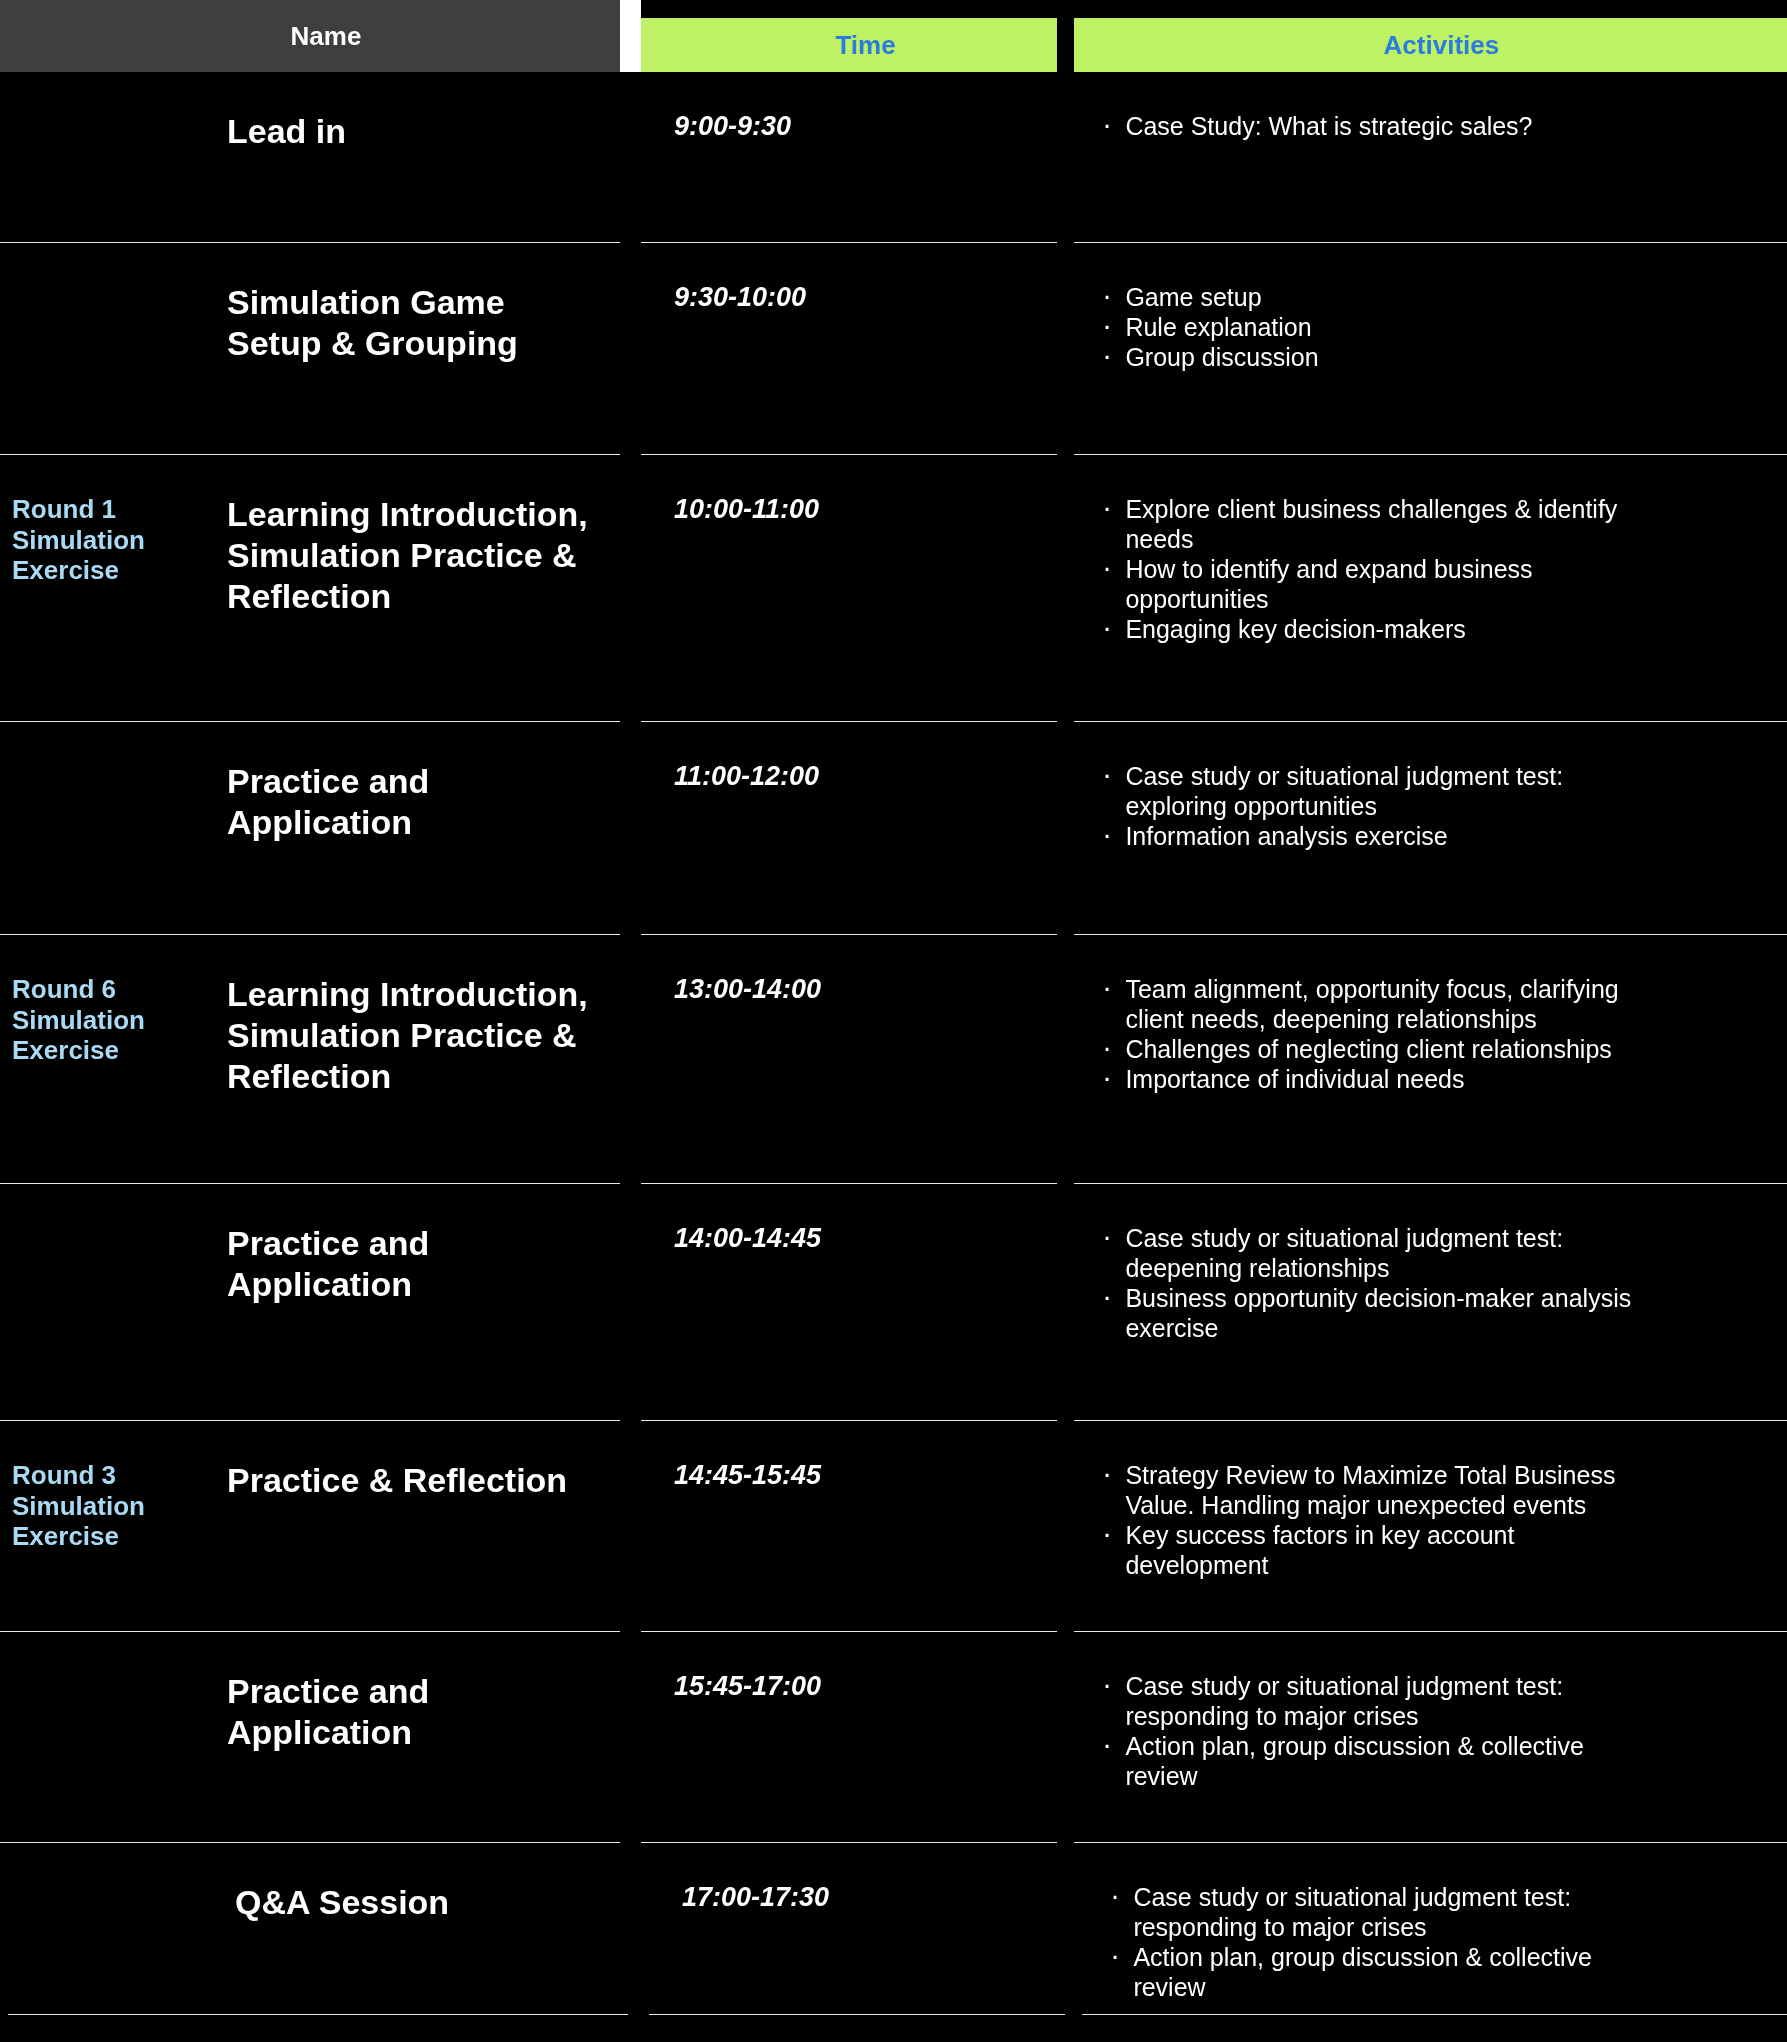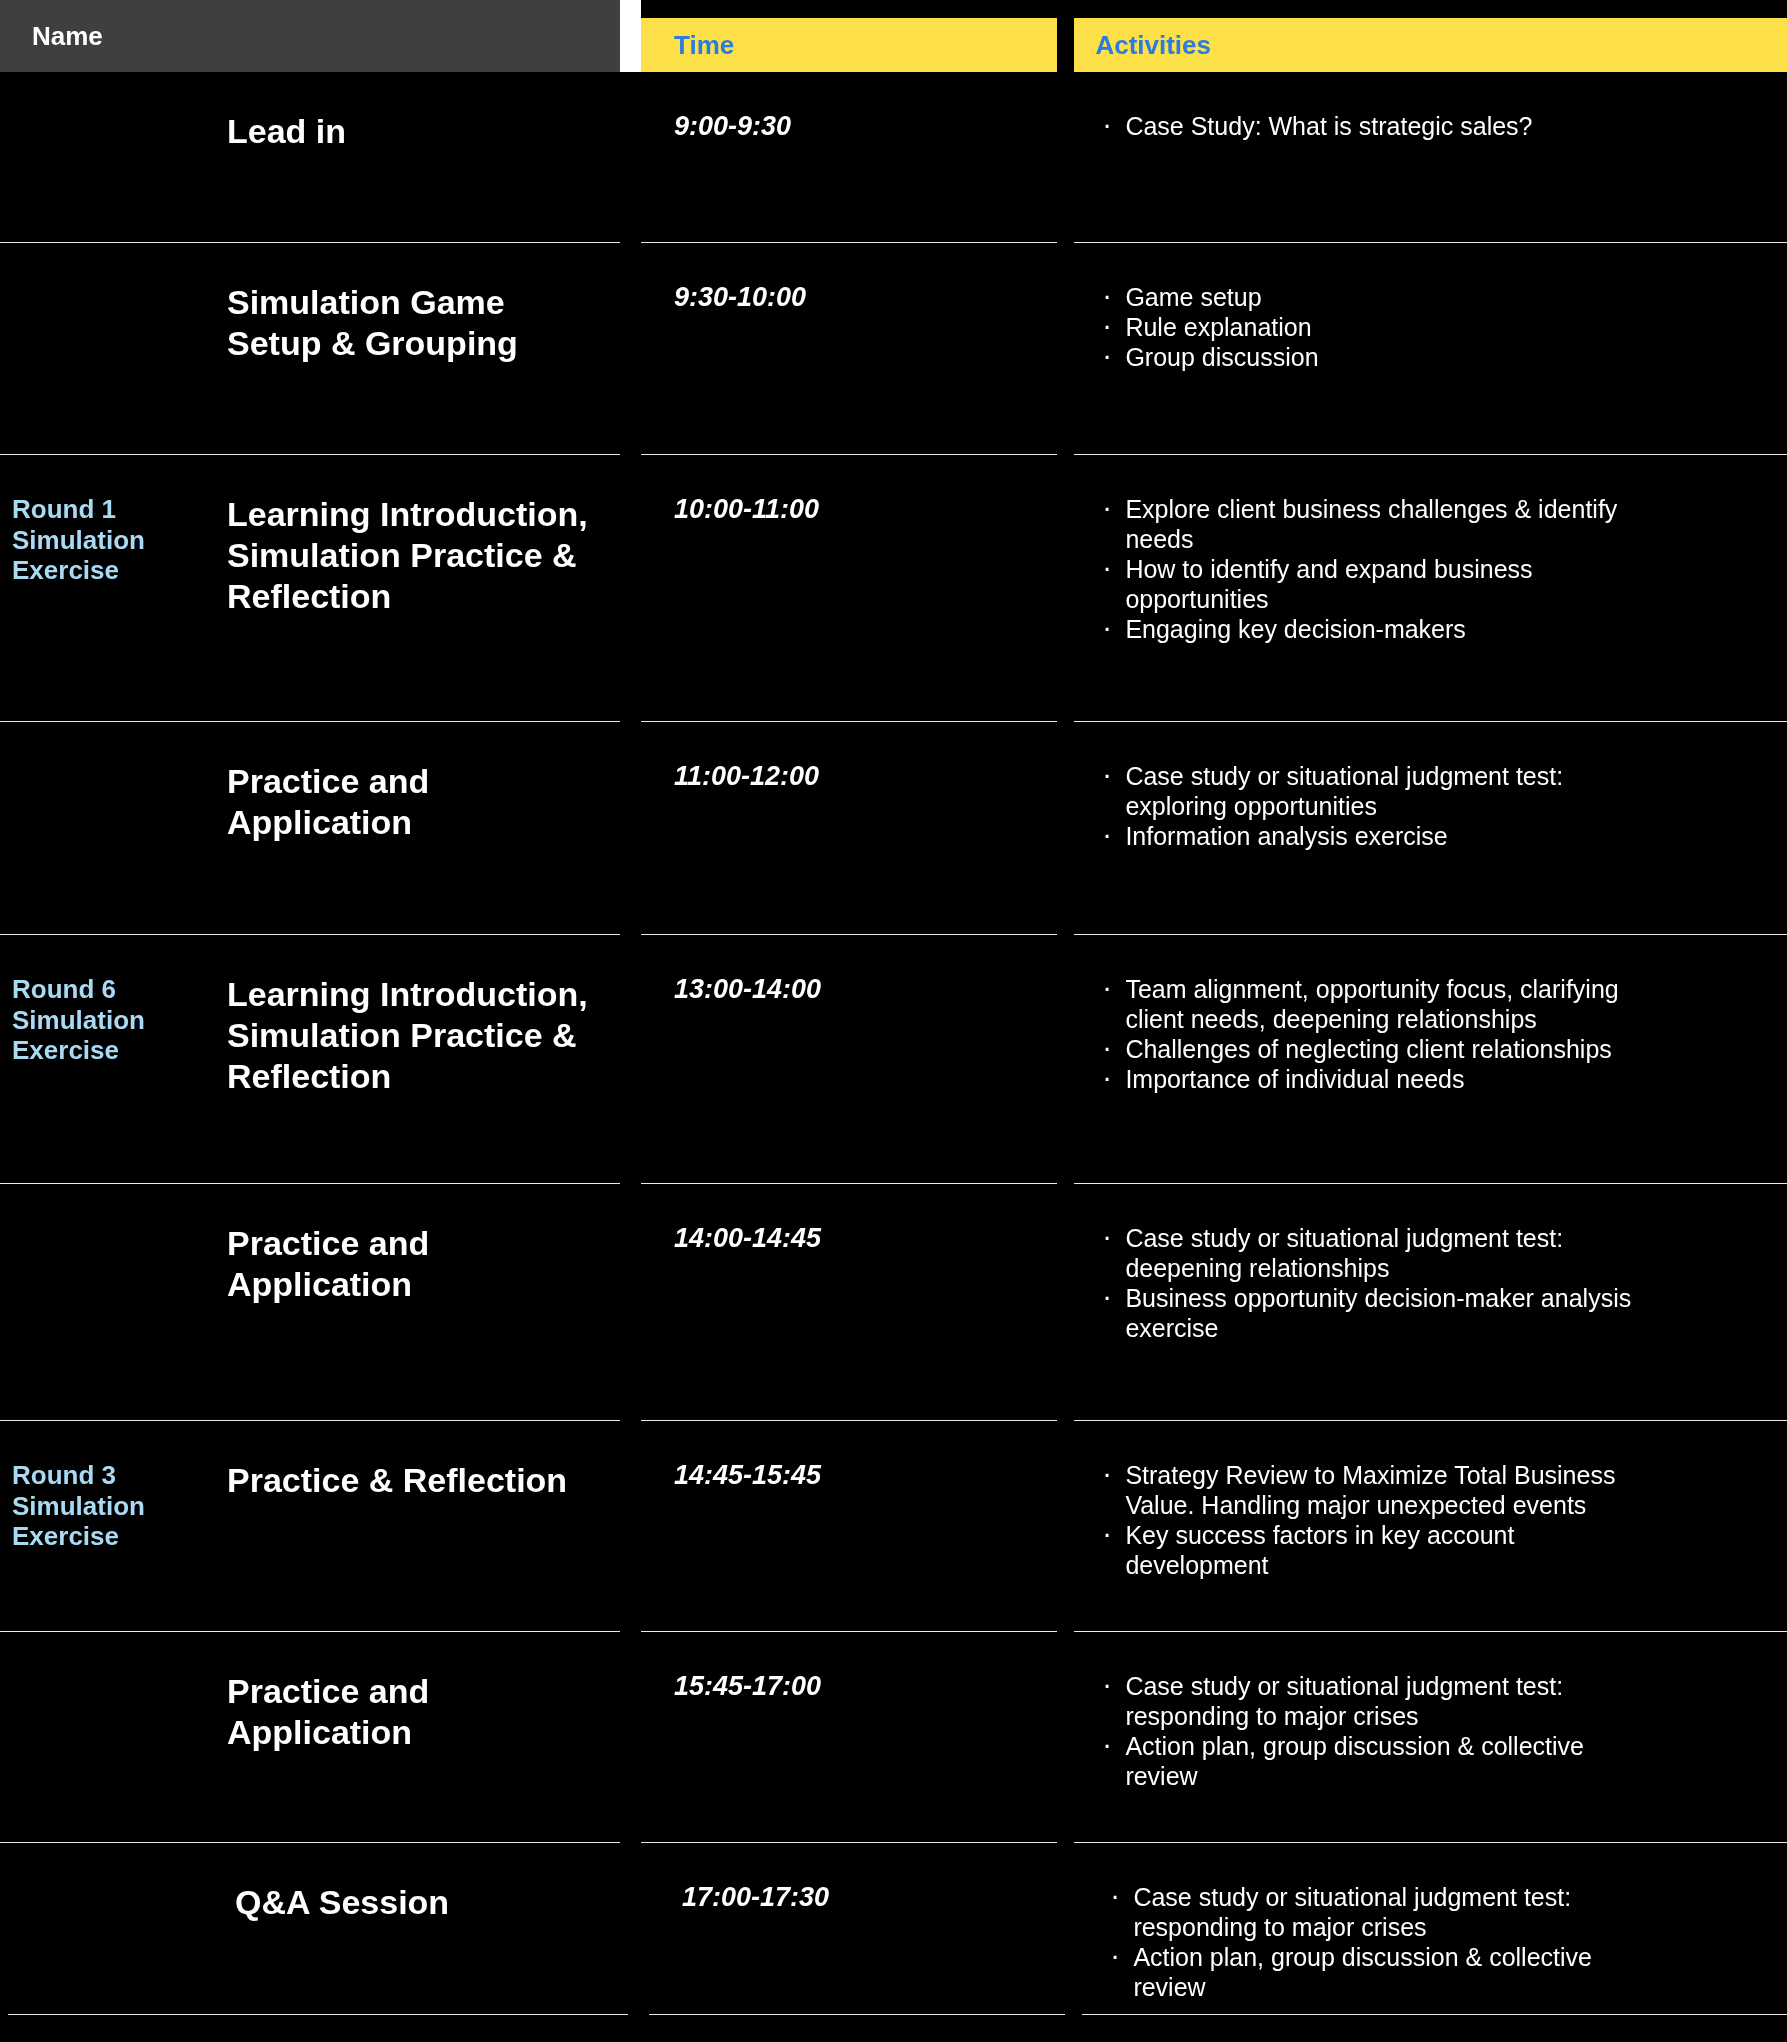--- a/index.html
+++ b/index.html
@@ -26,30 +26,31 @@
   .cell{min-width:0;}
   .gap{background:var(--bg);}
 
   
   .header-row{height:72px;}
   .header-cell{
     display:flex;
     align-items:center;
     font-size:26px;
     font-weight:bold;
+    justify-content:center;
   }
   .name-header{
     background:var(--name-header-bg);
     color:#ffffff;
     padding-left:32px;
   }
   .header-gap1{background:#ffffff;}
   .header-gap2{background:var(--bg);}
   .time-header,.activities-header{
-    background:#fde047;
+    background:#bef264;
     color:var(--header-blue);
     margin-top:18px;
   }
   .time-header{padding-left:33px;}
   .activities-header{padding-left:21px;}
 
   
   .body-row .cell{
     border-bottom:1.9px solid var(--divider);
     padding-top:39px;

